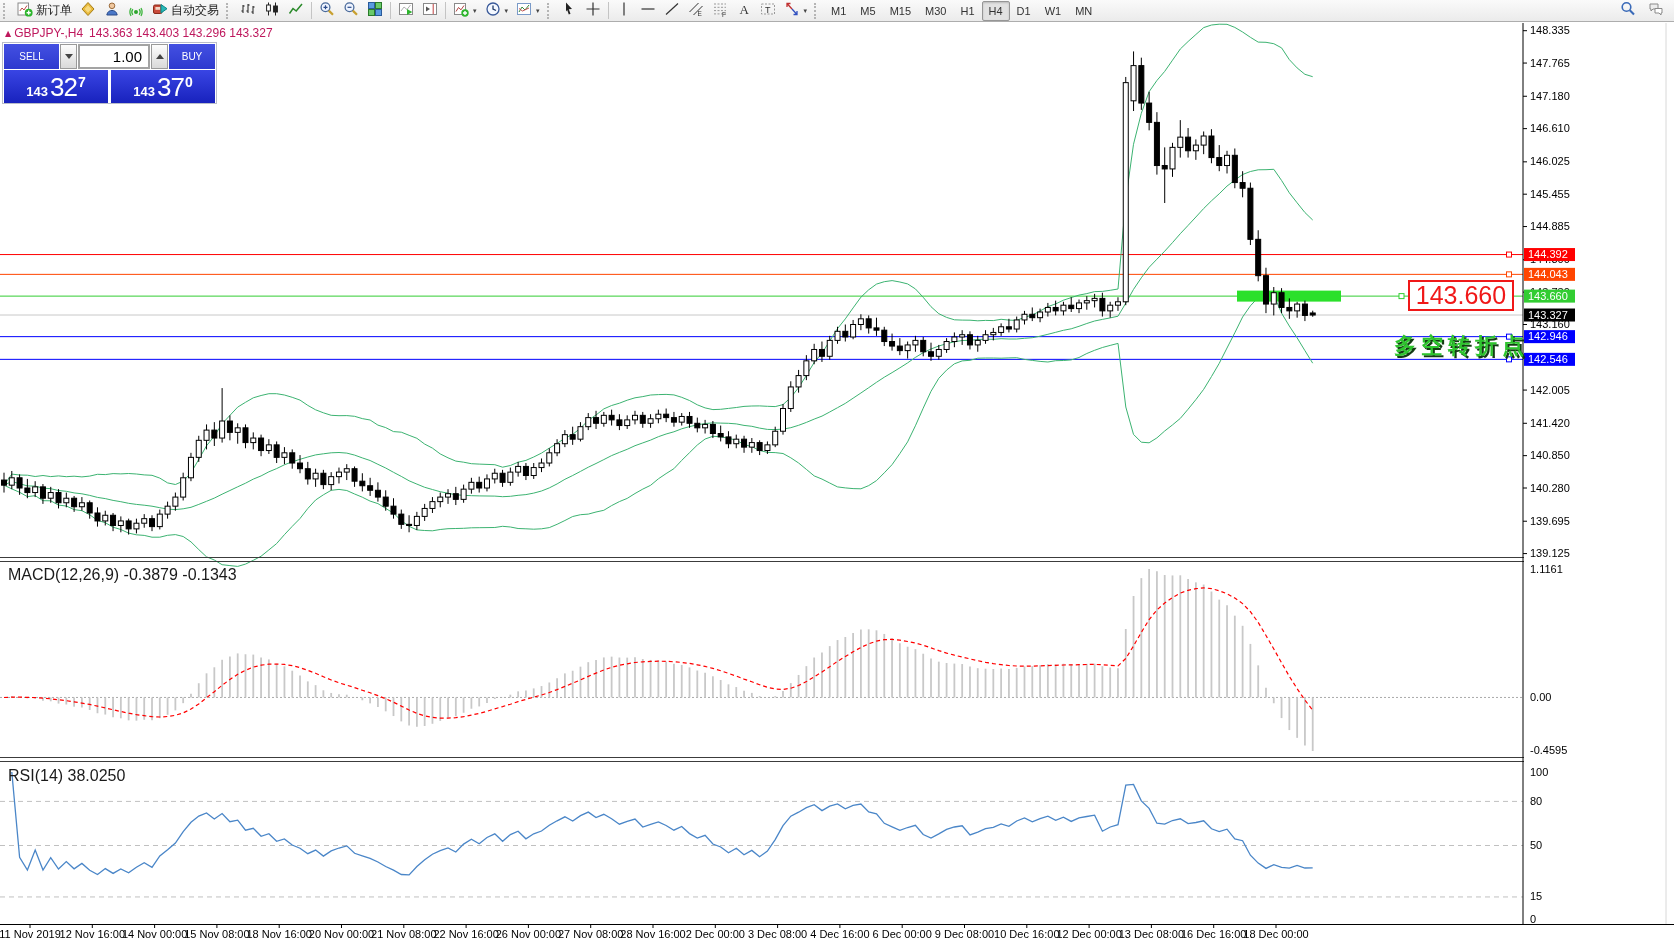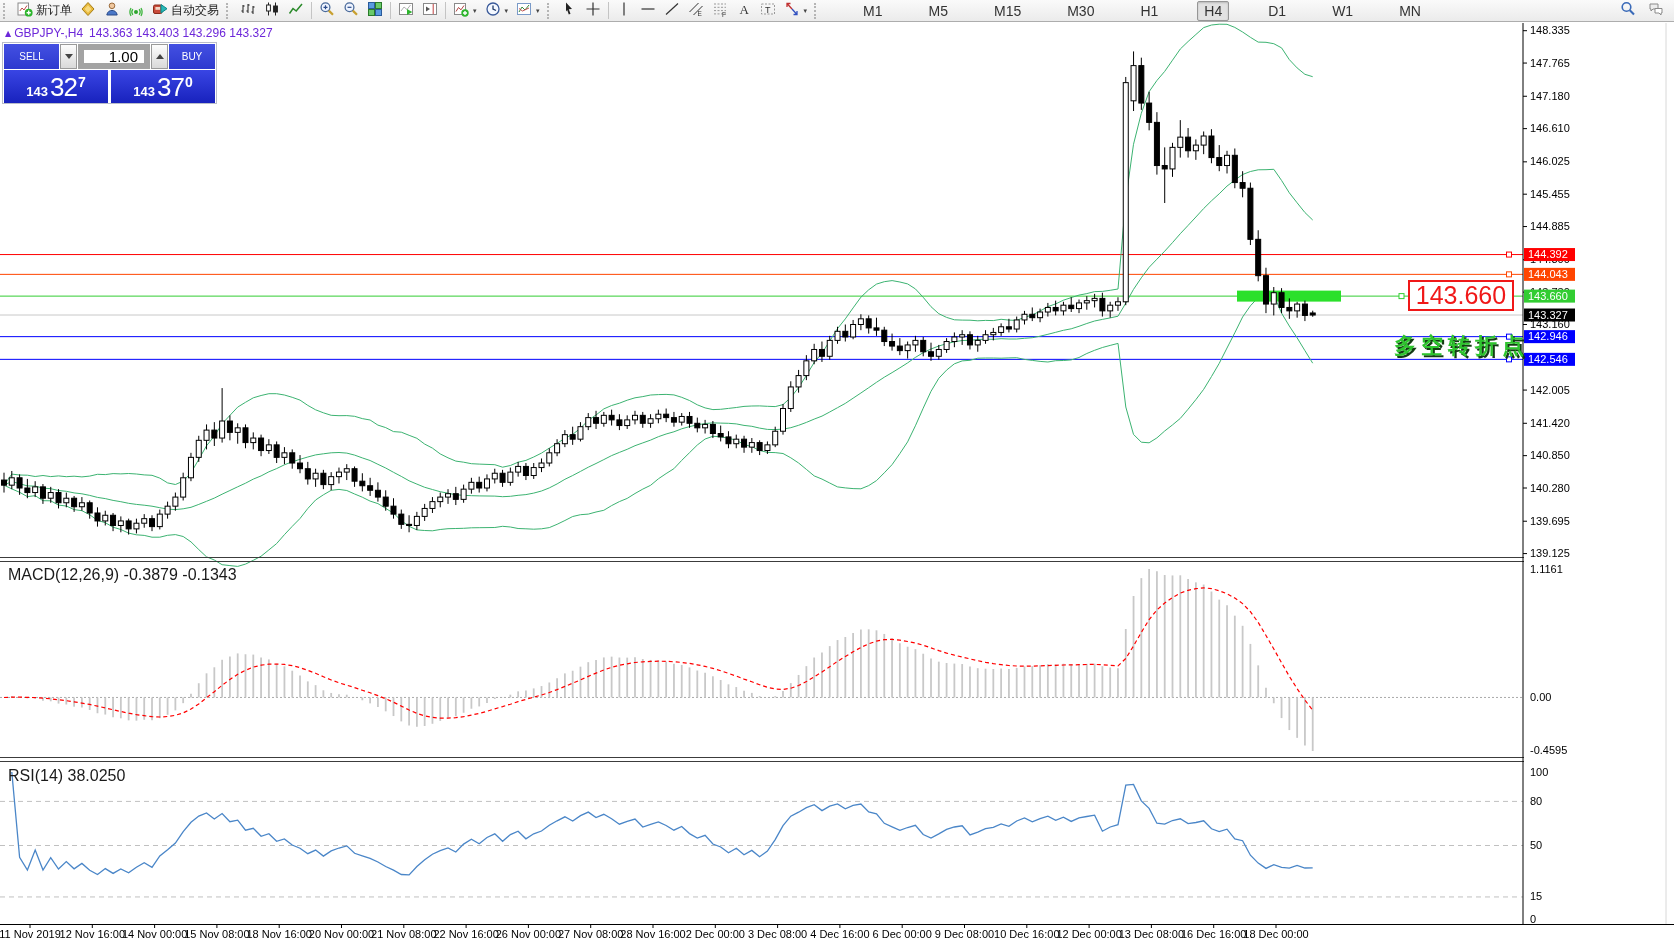--- a/index.html
+++ b/index.html
@@ -11,46 +11,46 @@
     background:linear-gradient(#fafafa,#ebebeb);border-bottom:1px solid #adadad;
     display:flex;align-items:center;padding:0;box-sizing:border-box;}
   .tb-left{display:flex;align-items:center;height:28px;flex:1 1 auto;min-width:0;}
   .tb-right{display:flex;align-items:center;height:22px;padding-right:6px;gap:4px;}
   .tbtn{height:20px;display:flex;align-items:center;gap:3px;padding:0 3px;border:1px solid transparent;
     border-radius:2px;cursor:default;flex:0 0 auto;}
   .tbtn .lbl{font-size:12px;color:#222;white-space:nowrap;}
   .tbtn .dd{font-family:"DejaVu Sans",sans-serif;font-size:7px;color:#444;margin-left:1px;}
   .tb-grip{width:4px;height:16px;border-left:2px dotted #b5b5b5;margin:0 4px 0 3px;flex:0 0 auto;}
   .tb-sep{width:1px;height:17px;background:#c4c4c4;margin:0 3px;flex:0 0 auto;}
-  .tfbtn{height:18px;line-height:18px;padding:0 6px;font-size:14px;color:#333;border:1px solid transparent;
-    border-radius:2px;flex:0 0 auto;margin-left:32px;}
+  .tfbtn{height:18px;line-height:18px;padding:0 6px;font-size:11px;color:#333;border:1px solid transparent;
+    border-radius:2px;flex:0 0 auto;}
   .tfbtn.active{background:#e2e2e2;border-color:#969696;box-shadow:inset 0 1px 2px rgba(0,0,0,.18);}
 
   
   .chart{position:absolute;left:0;top:23px;width:1674px;height:920px;background:#fff;}
   .chart svg{position:absolute;left:0;top:0;}
 
-  .symbol-title{position:absolute;left:5px;top:3px;font-size:12px;color:#6d28d9;z-index:5;white-space:nowrap;}
+  .symbol-title{position:absolute;left:5px;top:3px;font-size:12px;color:#be185d;z-index:5;white-space:nowrap;}
   .symbol-title .oct{font-family:"DejaVu Sans",sans-serif;font-size:8px;position:relative;top:-1px;cursor:pointer;}
   .symbol-title .sym{margin-left:3px;}
   .symbol-title .vals{margin-left:6px;}
 
   
   .one-click{position:absolute;left:2px;top:19px;width:215px;height:62px;z-index:6;
     background:#fff;border:1px solid #b9bdc9;box-sizing:border-box;padding:1px;}
   .oc-row1{display:flex;height:25px;gap:1px;}
   .oc-sell-h,.oc-buy-h{background:linear-gradient(#4350e2,#2d39cf);color:#fff;font-size:10px;
     display:flex;align-items:center;justify-content:center;cursor:pointer;}
   .oc-sell-h{width:55px;}
   .oc-buy-h{flex:1;}
   .oc-spin{width:17px;background:linear-gradient(#fdfdfd,#d9d9d9);border:1px solid #9a9a9a;box-sizing:border-box;
     display:flex;align-items:center;justify-content:center;cursor:pointer;}
   .tri-dn{width:0;height:0;border-left:4px solid transparent;border-right:4px solid transparent;border-top:5px solid #444;}
   .tri-up{width:0;height:0;border-left:4px solid transparent;border-right:4px solid transparent;border-bottom:5px solid #444;}
-  .oc-vol{width:72px;border:6px solid #a3a3a3;box-sizing:border-box;font-size:15px;text-align:right;
+  .oc-vol{width:72px;border:2px solid #a3a3a3;box-sizing:border-box;font-size:15px;text-align:right;
     padding:0 6px 0 0;font-family:"Liberation Sans",sans-serif;color:#000;background:#fff;height:25px;}
   .oc-row2{display:flex;height:33px;margin-top:1px;gap:3px;border-radius:11px;}
   .oc-price{flex:1;background:linear-gradient(#3causes); }
   .oc-price{flex:1;background:linear-gradient(#3945e4,#1822bd);color:#fff;display:flex;align-items:flex-end;
     justify-content:center;cursor:pointer;padding-bottom:1px;}
   .oc-sm{font-size:13px;font-weight:bold;line-height:20px;margin-right:2px;}
   .oc-big{font-size:26px;line-height:30px;letter-spacing:-1px;}
   .oc-sup{font-size:14px;font-weight:bold;position:relative;top:-12px;margin-left:1px;}
 
   .macd-label{position:absolute;left:8px;top:543px;font-size:16px;color:#1a1a1a;z-index:4;}

